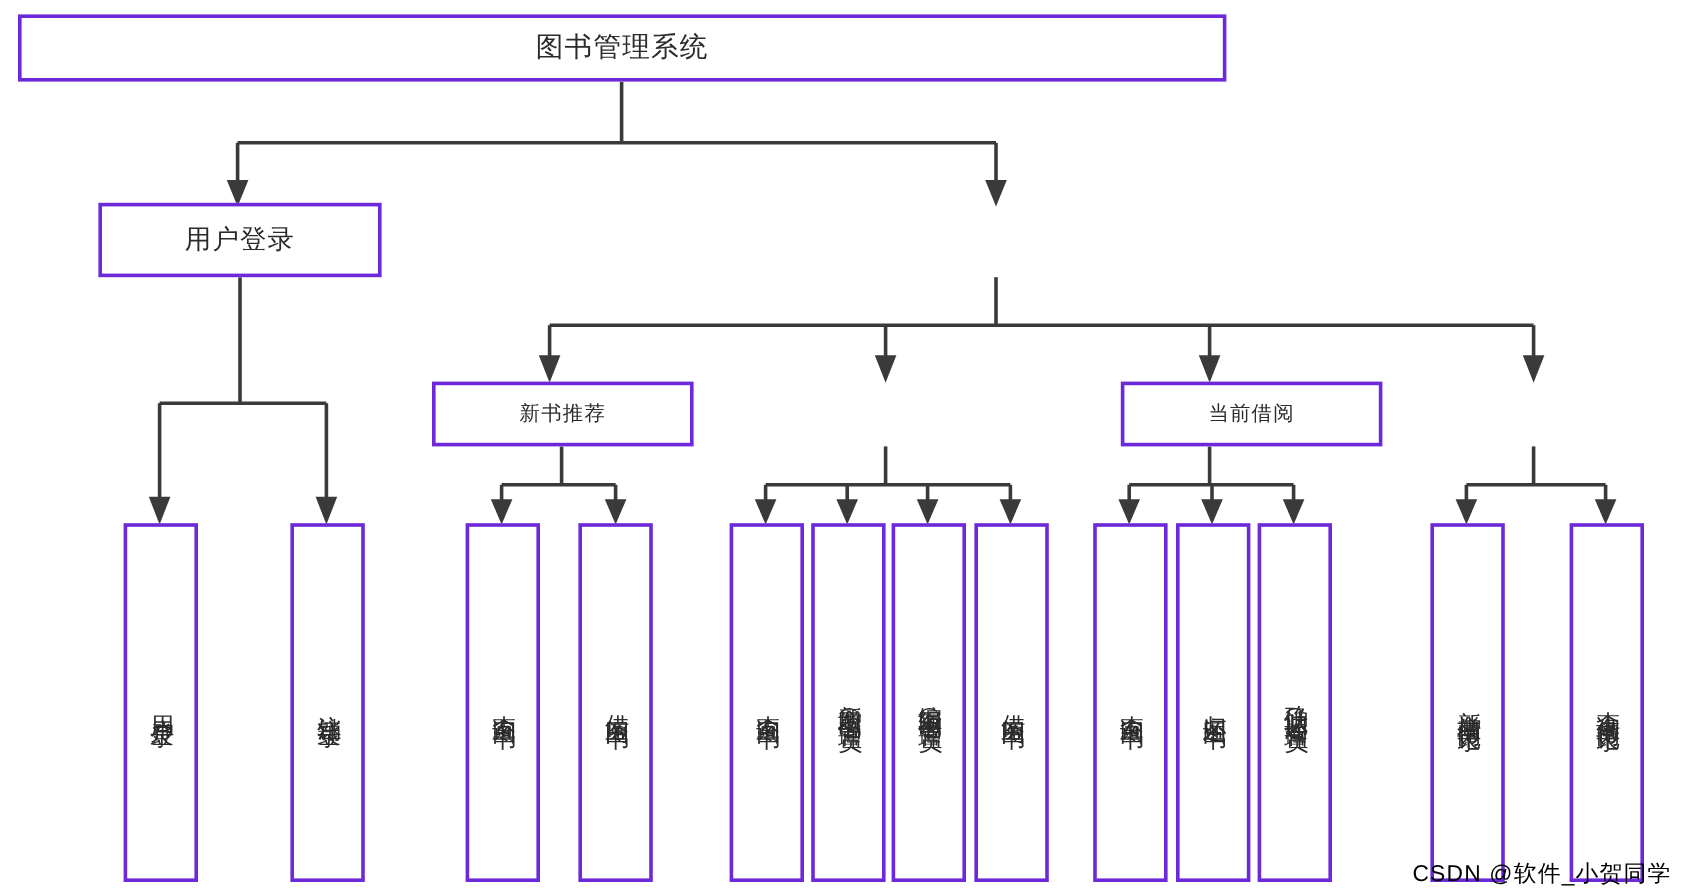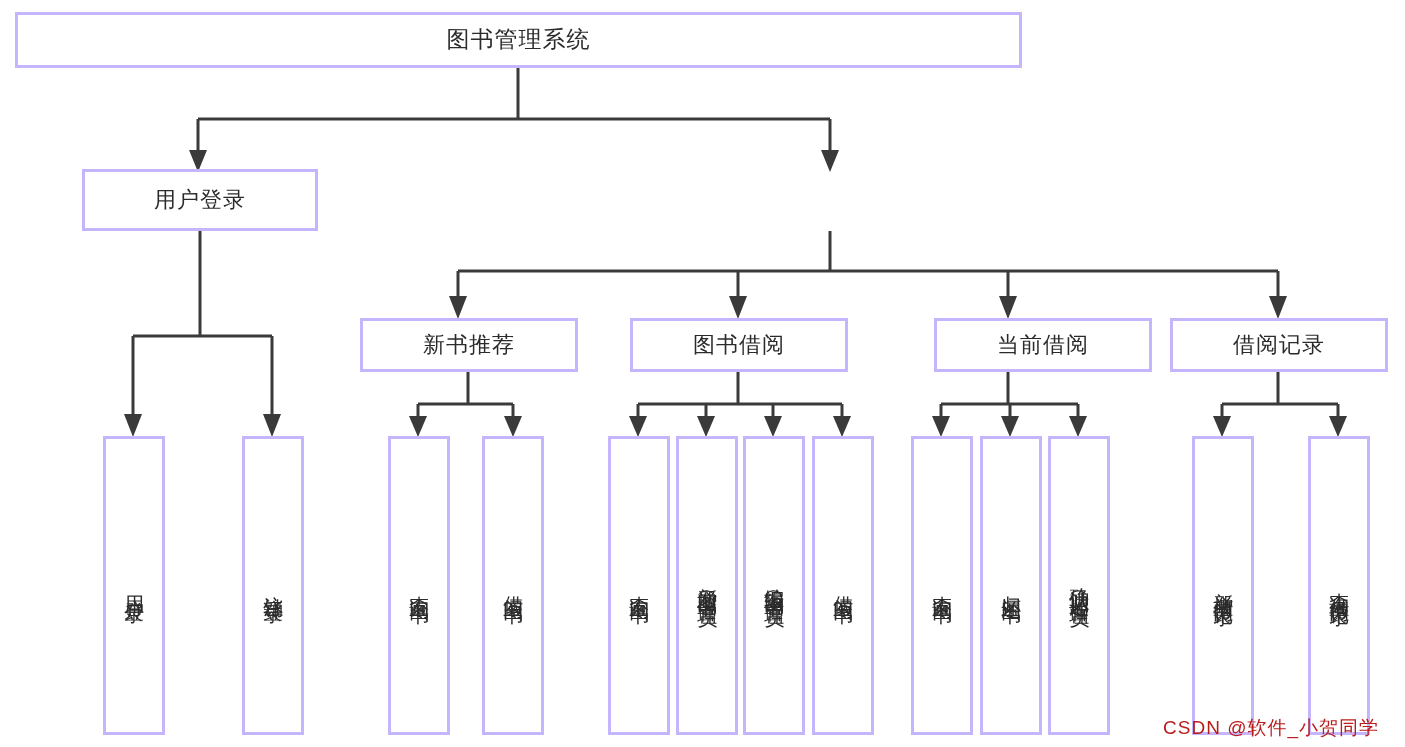--- a/index.html
+++ b/index.html
@@ -10,21 +10,21 @@
   #canvas{
     position:relative;
     width:1405px;
     height:747px;
     background:#ffffff;
     overflow:hidden;
   }
   .node{
     position:absolute;
     box-sizing:border-box;
-    border:3px solid #c4b5fd;
+    border:3px solid #6d28d9;
     background:#ffffff;
     display:flex;
     align-items:center;
     justify-content:center;
     text-align:center;
   }
   .node .lbl{
     font-size:21px;
     line-height:1.18;
     letter-spacing:1px;
@@ -39,41 +39,41 @@
     letter-spacing:3px;
     font-size:20px;
   }
   .node.vert{
     align-items:center;
     justify-content:center;
     padding:4px 0;
   }
   .node.root .lbl{font-size:23px;}
   .node.tier2 .lbl{font-size:22px;}
-  .node.tier3 .lbl{font-size:22px;}
+  .node.tier3 .lbl{font-size:17px;}
 
   svg#wires{
     position:absolute;
     left:0;top:0;
     width:1405px;height:747px;
     pointer-events:none;
   }
   svg#wires line, svg#wires path{
     stroke:#3a3a3a;
     stroke-width:3;
     fill:none;
   }
   svg#wires polygon{fill:#3a3a3a;}
 
   .watermark{
     position:absolute;
-    right:26px;
+    right:12px;
     bottom:6px;
     font-size:19px;
-    color:#b91c1c;
+    color:#000000;
     letter-spacing:1px;
     white-space:nowrap;
   }
 </style>
 </head>
 <body>
 
 <div id="canvas">
 
   <svg id="wires" viewBox="0 0 1405 747">
@@ -147,29 +147,23 @@
     <span class="lbl">图书管理系统</span>
   </div>
 
   <div class="node tier2" style="left:82px;top:169px;width:236px;height:62px;">
     <span class="lbl">用户登录</span>
   </div>
 
   <div class="node tier3" style="left:360px;top:318px;width:218px;height:54px;">
     <span class="lbl">新书推荐</span>
   </div>
-  <div class="node tier3" style="left:630px;top:318px;width:218px;height:54px;">
-    <span class="lbl">图书借阅</span>
-  </div>
   <div class="node tier3" style="left:900px;top:318px;width:218px;height:54px;margin-left:34px;">
     <span class="lbl">当前借阅</span>
   </div>
-  <div class="node tier3" style="left:1170px;top:318px;width:218px;height:54px;">
-    <span class="lbl">借阅记录</span>
-  </div>
 
   <div class="node vert" style="left:103px;top:436px;width:62px;height:299px;">
     <span class="lbl">用户登录</span>
   </div>
   <div class="node vert" style="left:242px;top:436px;width:62px;height:299px;">
     <span class="lbl">注销登录</span>
   </div>
 
   <div class="node vert" style="left:388px;top:436px;width:62px;height:299px;">
     <span class="lbl">查询图书</span>

